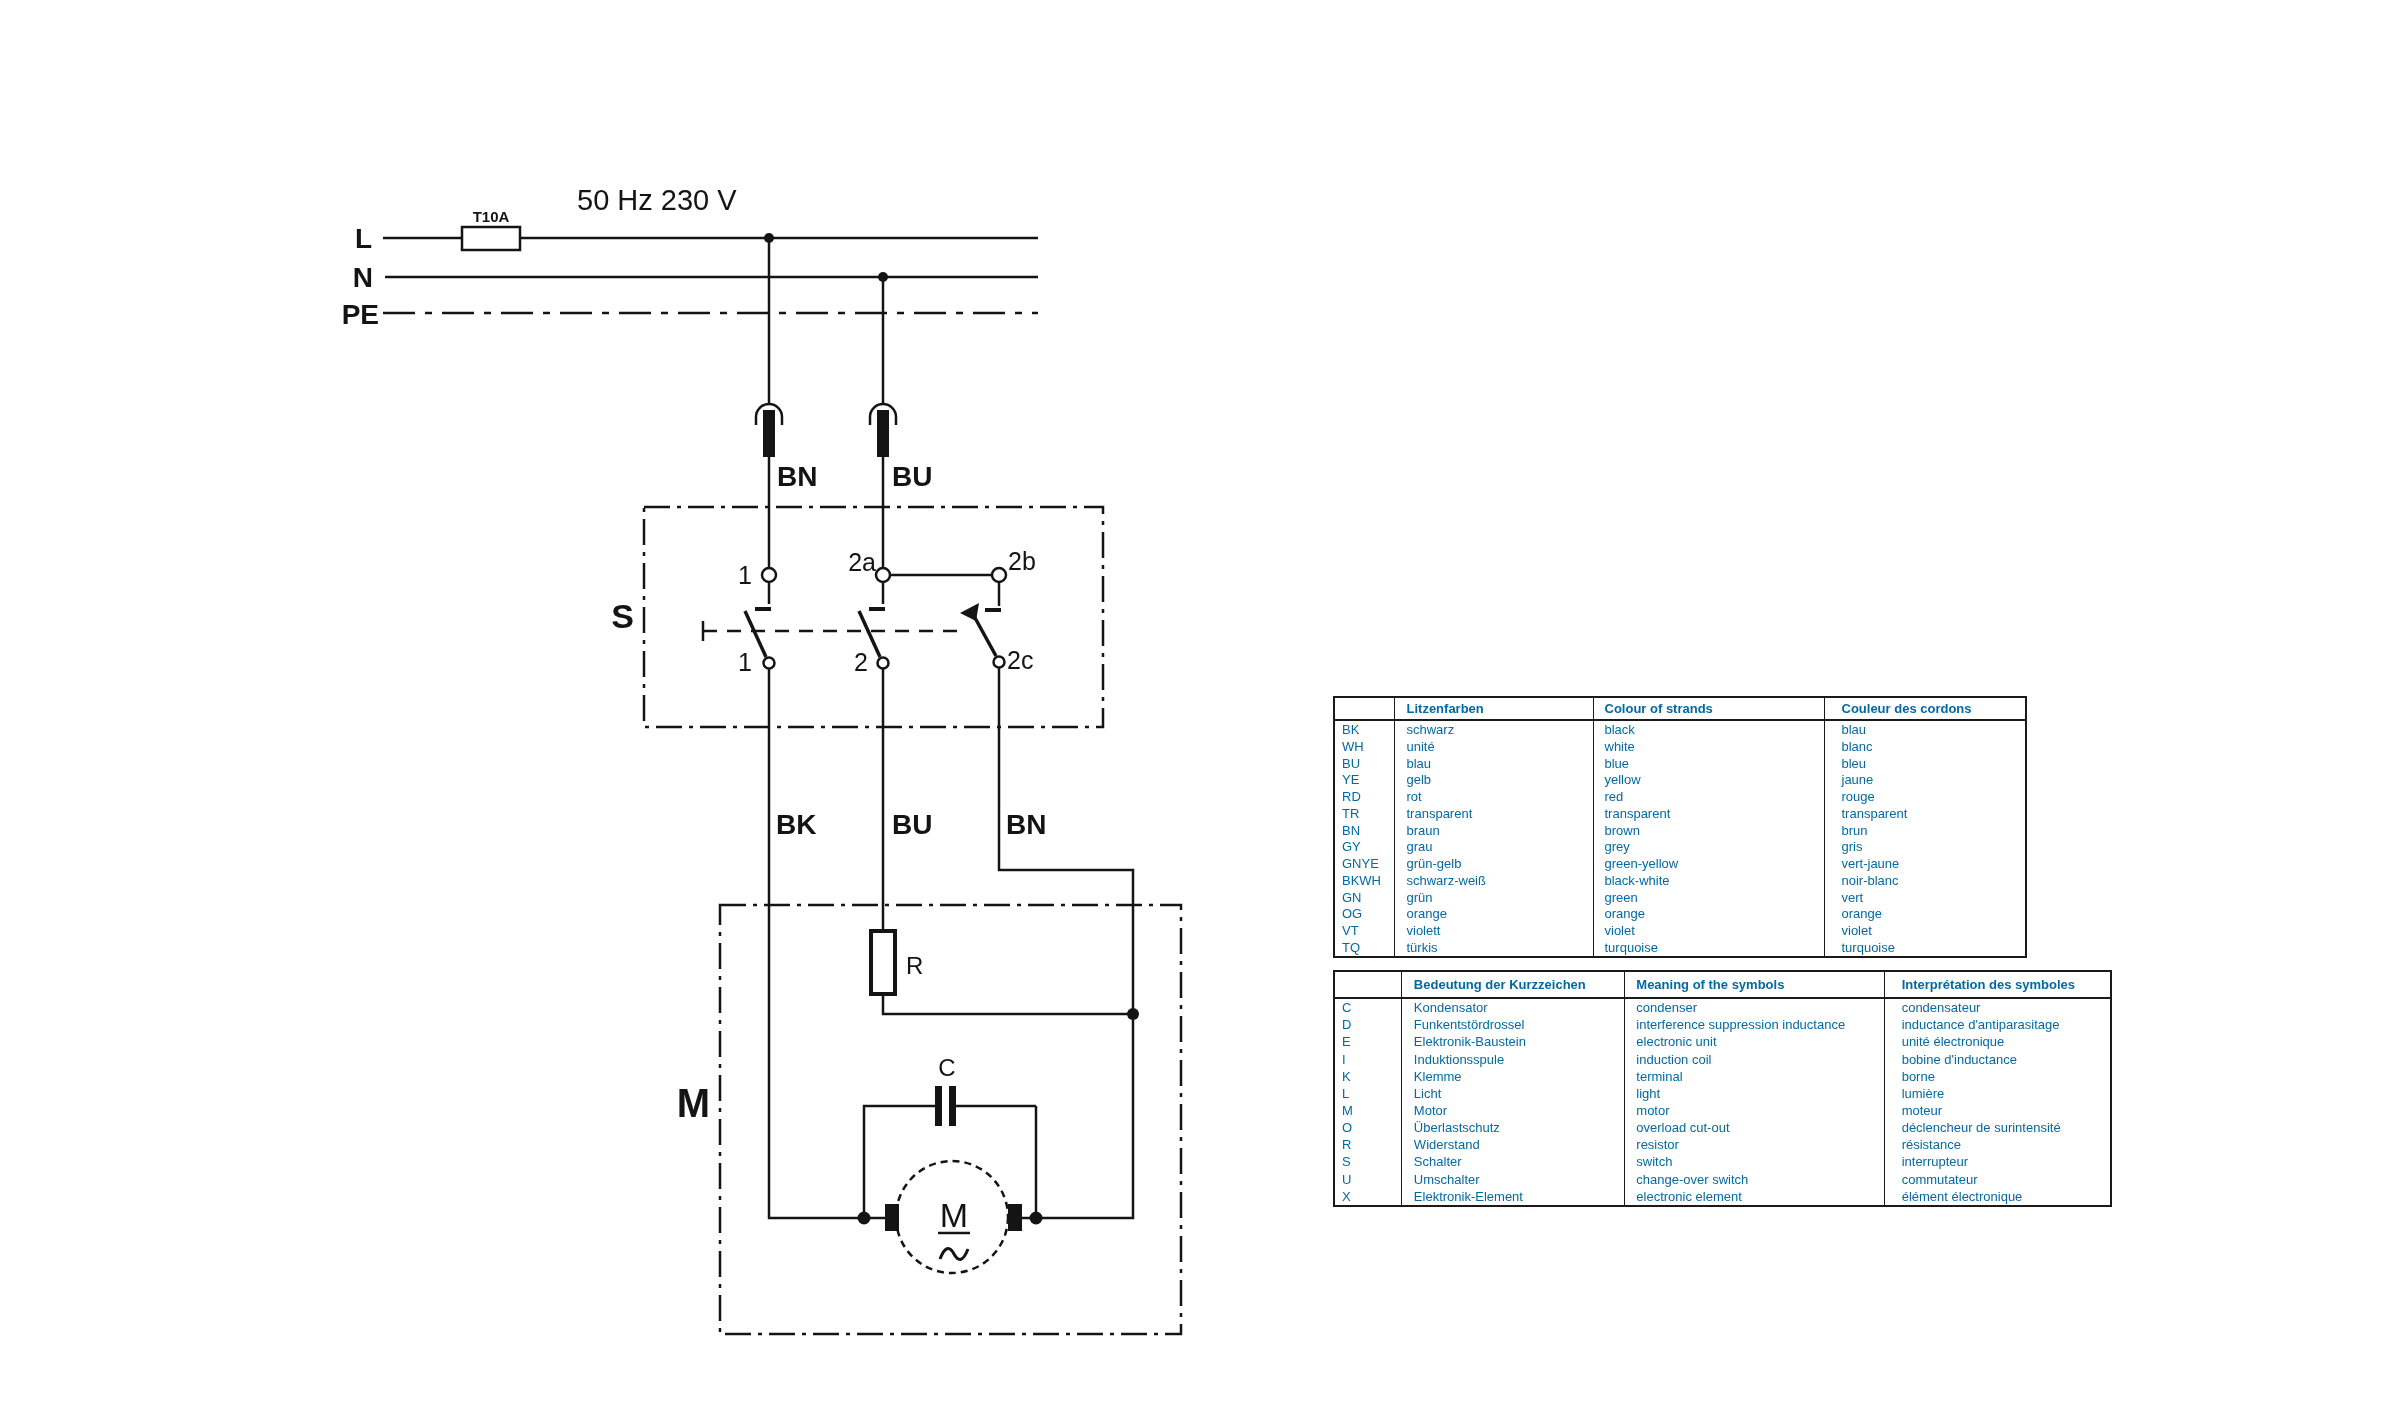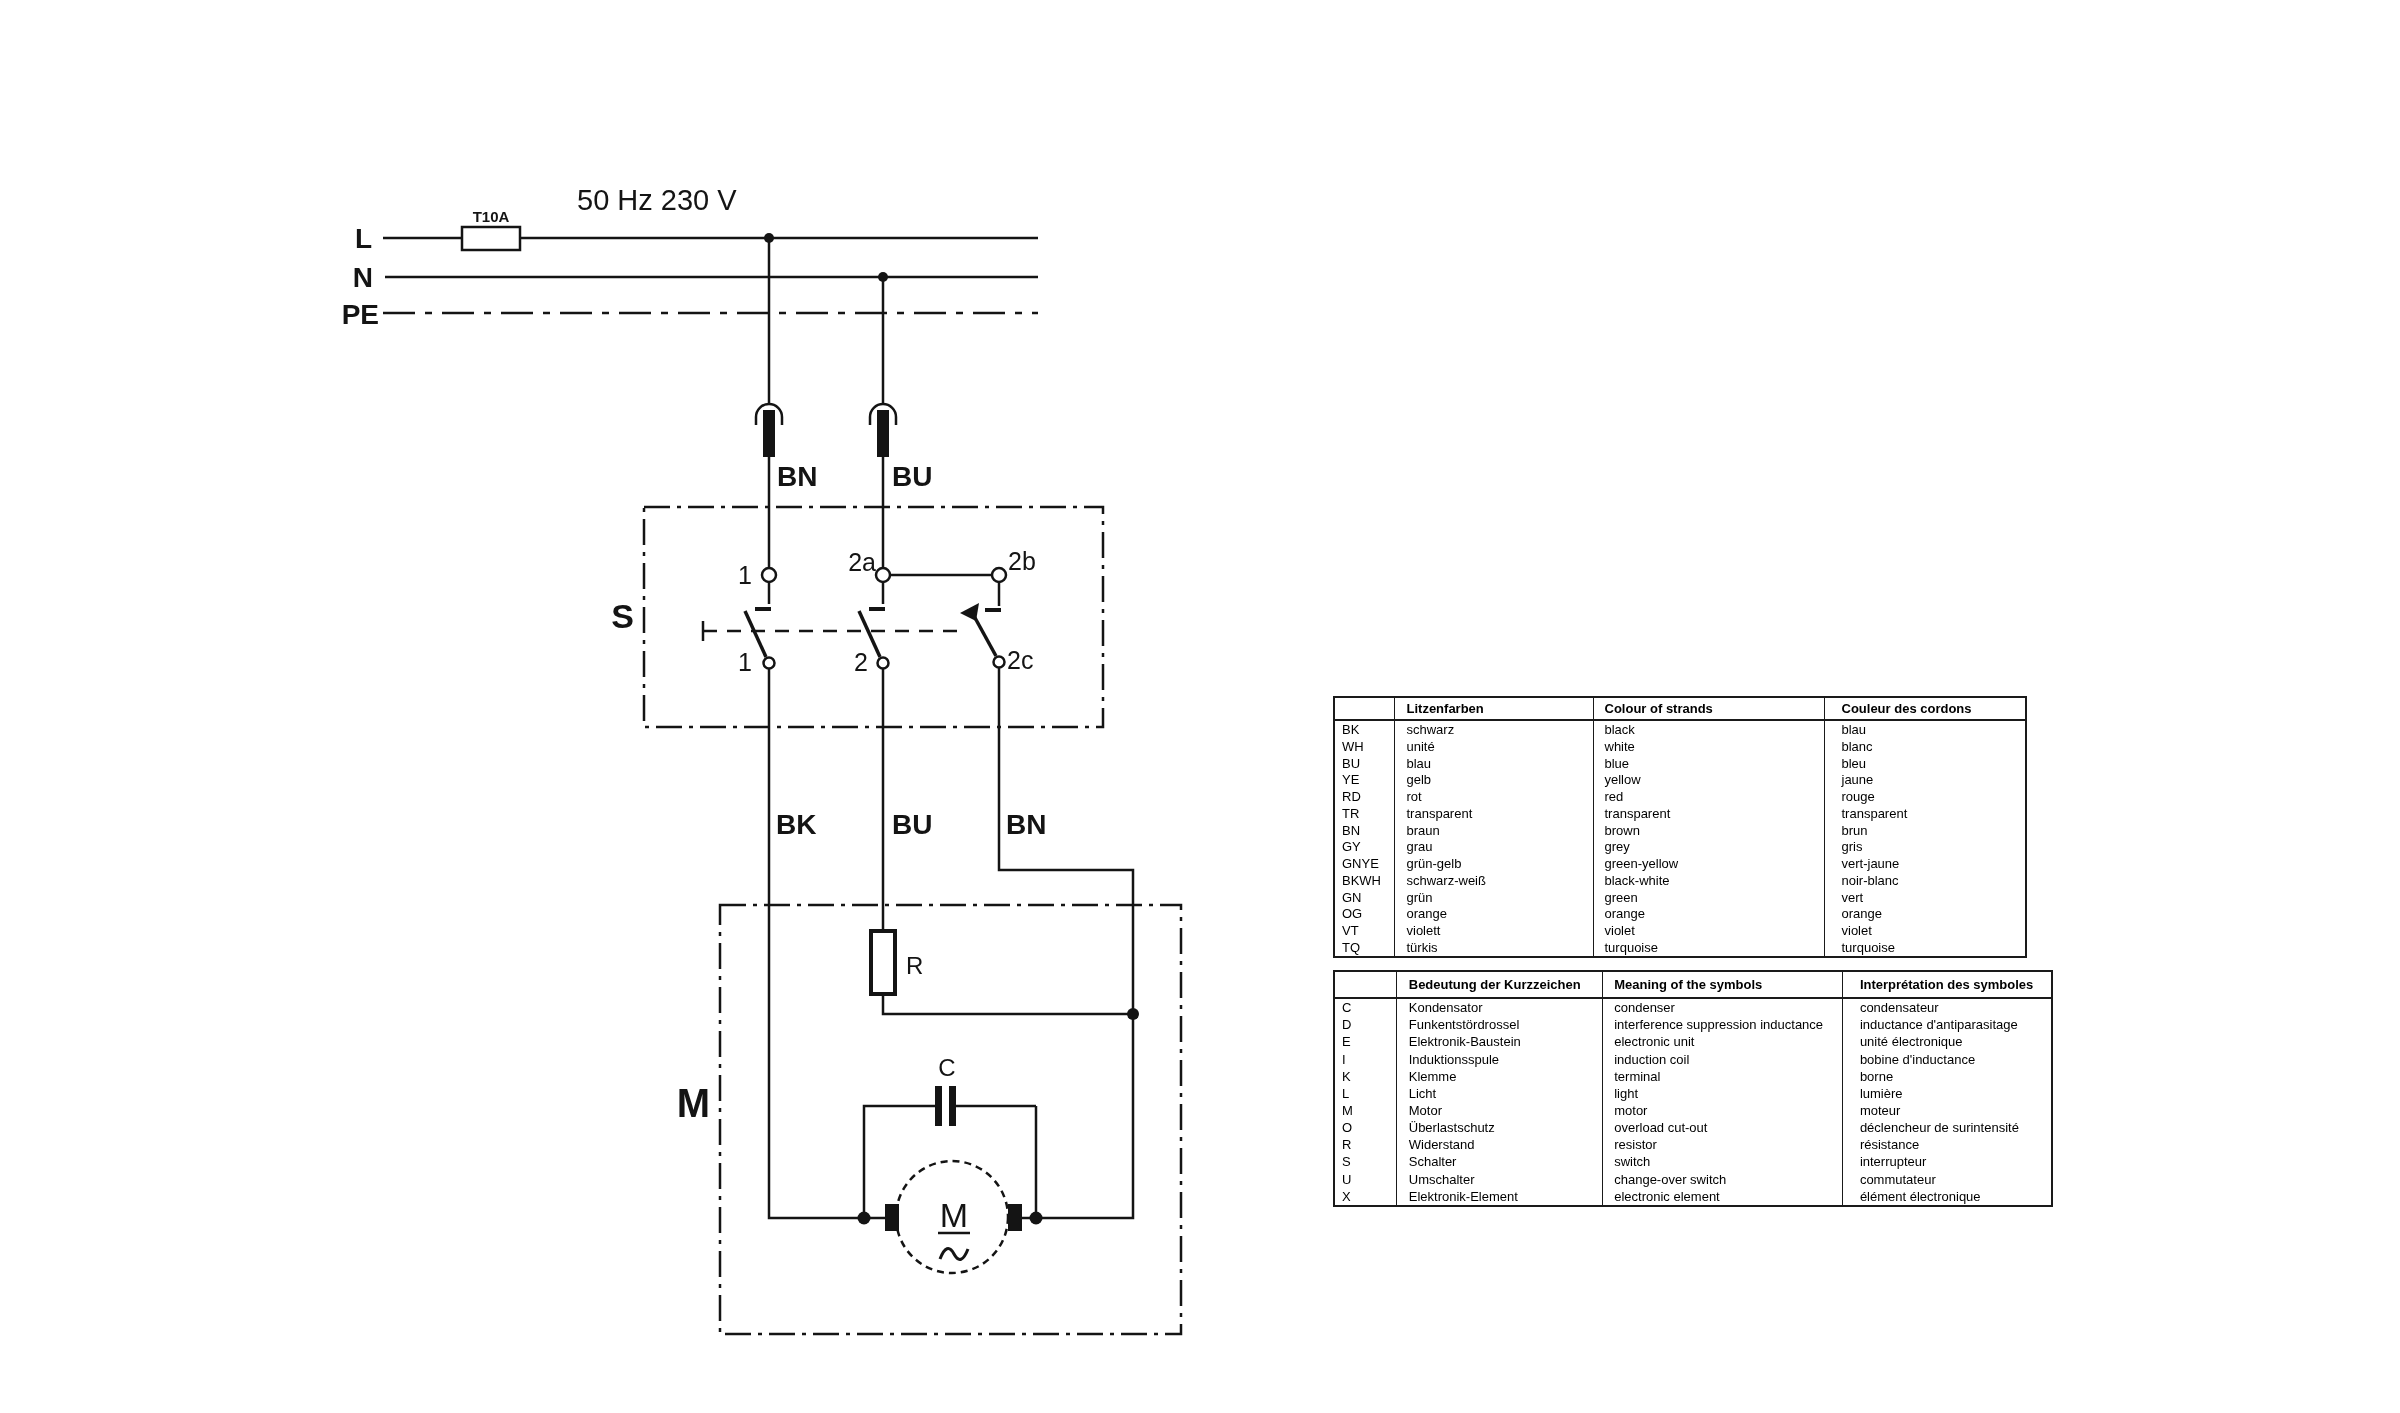--- a/index.html
+++ b/index.html
@@ -3,34 +3,34 @@
 <meta charset="utf-8">
 <style>
   html,body{margin:0;padding:0;background:#ffffff;}
   .page{position:relative;width:2400px;height:1413px;background:#ffffff;overflow:hidden;
         font-family:"Liberation Sans", sans-serif;color:#111;}
   .diagram-svg{position:absolute;left:0;top:0;}
   svg text{font-family:"Liberation Sans", sans-serif;fill:#141414;}
 
   .legend{position:absolute;background:#fff;}
   .legend table{width:100%;height:100%;border-collapse:collapse;table-layout:fixed;
-        font-size:13px;color:#000000;}
+        font-size:13px;color:#0369a1;}
   .legend table{border:2.5px solid #1a1a1a;}
   .legend th{font-size:13px;font-weight:bold;text-align:left;border-bottom:2.5px solid #1a1a1a;
         white-space:nowrap;overflow:hidden;}
   .legend td{font-weight:normal;text-align:left;white-space:nowrap;overflow:hidden;line-height:1;}
   .legend th:nth-child(2),.legend td:nth-child(2),
   .legend th:nth-child(3),.legend td:nth-child(3),
   .legend th:nth-child(4),.legend td:nth-child(4){border-left:1.5px solid #1a1a1a;}
   .legend th:nth-child(1),.legend td:nth-child(1){padding-left:7px;}
   .legend th:nth-child(2),.legend td:nth-child(2){padding-left:12px;}
   .legend th:nth-child(3),.legend td:nth-child(3){padding-left:11px;margin-top:8px;}
   .legend th:nth-child(4),.legend td:nth-child(4){padding-left:17px;}
   .tbl1{left:1333px;top:696px;width:692px;height:262px;}
-  .tbl2{left:1333px;top:970px;width:720px;height:237px;}
+  .tbl2{left:1333px;top:970px;width:779px;height:237px;}
   .tbl1 th{height:19px;}
   .tbl2 th{height:23px;}
 </style>
 </head>
 <body>
 
 <div class="page">
 
   <svg class="diagram-svg" width="2400" height="1413" viewBox="0 0 2400 1413">
 

